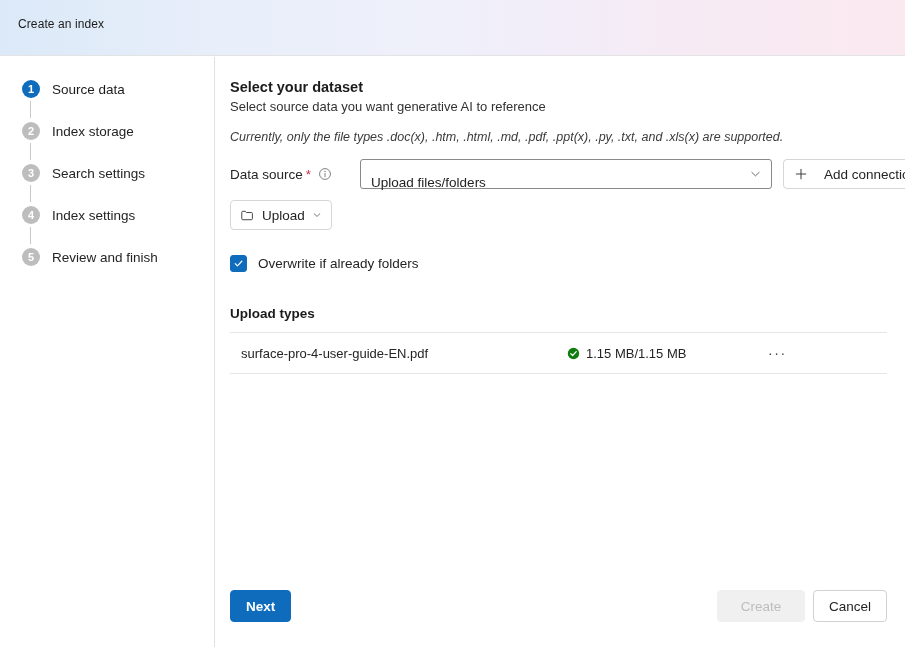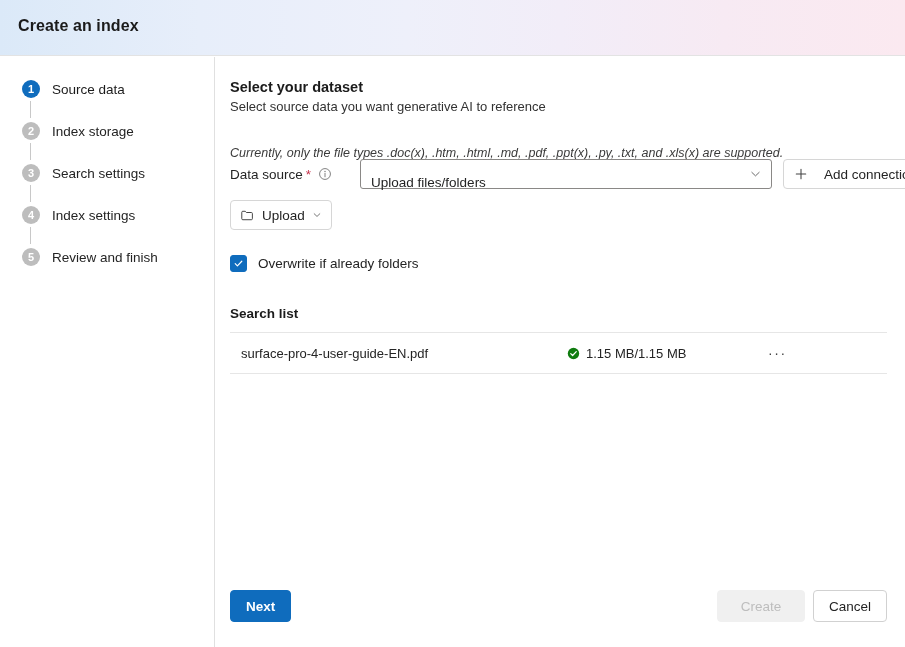--- a/index.html
+++ b/index.html
@@ -22,22 +22,22 @@
         #e7eefa 22%,
         #eef0fa 45%,
         #f2edf8 62%,
         #f7eaf3 80%,
         #fbe9f0 100%);
     border-bottom: 1px solid #e3e3e3;
   }
   .header-title {
     position: absolute;
     left: 18px; top: 17px;
-    font-size: 16px;
-    font-weight: 700;
+    font-size: 12px;
+    font-weight: 400;
     color: #1b1b1b;
     letter-spacing: .1px;
   }
 
   
   .sidebar {
     position: absolute;
     left: 0; top: 57px;
     width: 215px; height: 590px;
     background: #ffffff;
@@ -99,21 +99,21 @@
     color: #1b1b1b;
   }
   .sub {
     position: absolute;
     left: 14px; top: 42px;
     font-size: 13px;
     color: #323232;
   }
   .note {
     position: absolute;
-    left: 14px; top: 89px;
+    left: 14px; top: 73px;
     font-size: 12.5px;
     font-style: italic;
     color: #3b3b3b;
   }
 
   
   .ds-row {
     position: absolute;
     left: 14px; top: 102px;
     display: flex;
@@ -405,21 +405,21 @@
 
   <div class="chk-row">
     <div class="chk-box">
       <svg width="11" height="11" viewBox="0 0 16 16" fill="none">
         <path d="M3.2 8.3l3.2 3.2 6.4-6.8" stroke="#ffffff" stroke-width="1.7" stroke-linecap="round" stroke-linejoin="round"></path>
       </svg>
     </div>
     <div class="chk-label">Overwrite if already folders</div>
   </div>
 
-  <div class="ul-title">Search list</div>
+  <div class="ul-title">Upload types</div>
   <div class="ul-table">
     <div class="ul-divider"></div>
     <div class="ul-row">
       <div class="cell-name">surface-pro-4-user-guide-EN.pdf</div>
       <div class="cell-size">
         <span class="ok-icon">
           <svg width="13" height="13" viewBox="0 0 16 16">
             <circle cx="8" cy="8" r="7" fill="#107c10"></circle>
             <path d="M4.6 8.2l2.3 2.3 4.5-4.8" stroke="#ffffff" stroke-width="1.5" fill="none" stroke-linecap="round" stroke-linejoin="round"></path>
           </svg>

